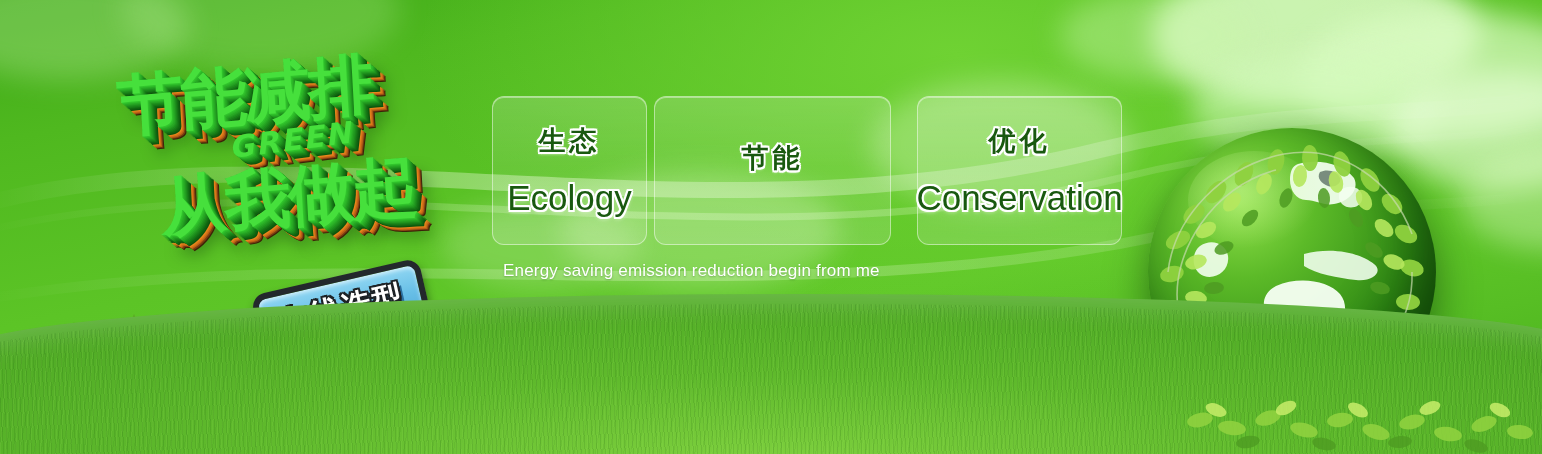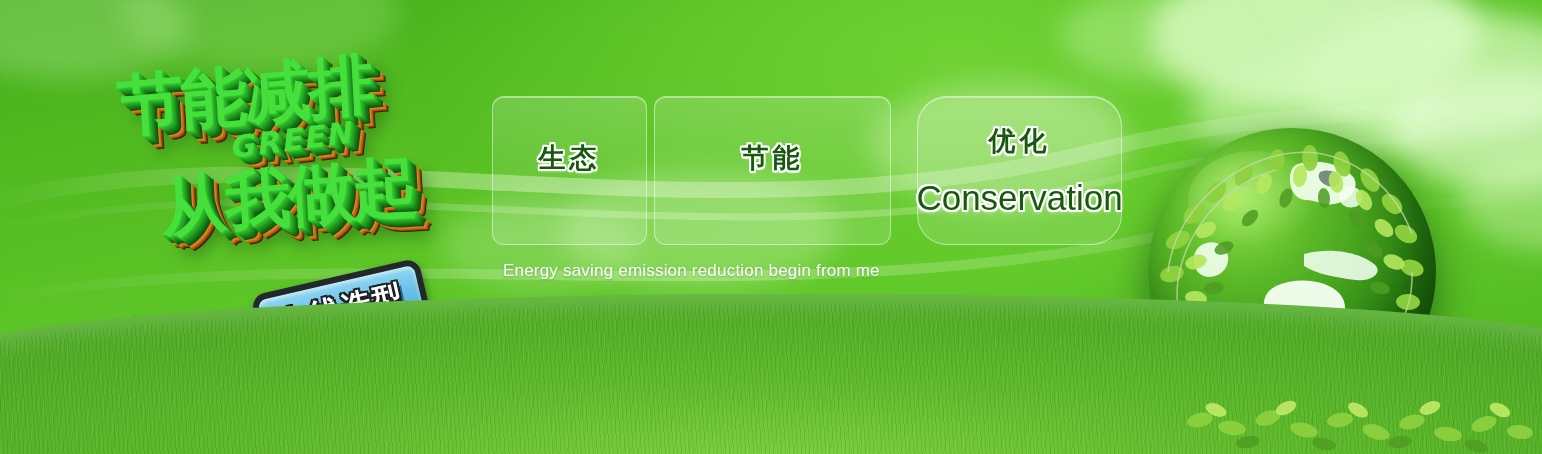--- a/index.html
+++ b/index.html
@@ -215,27 +215,28 @@
       <path d="M30 6 L42 6 L42 52 L48 52 L48 34 L60 34 L60 54 L66 54 L66 42 L77 42 L77 60
                L82 60 L82 82 C82 96 72 104 58 104 L36 104 C24 104 16 96 10 84 L2 66
                L12 58 L24 70 L30 70 Z" fill="#ffffff" stroke="#000000" stroke-width="6" stroke-linejoin="round"></path>
     </svg>
   </div>
 
   <div class="cards">
 
     <div class="card" style="left:0px;width:153px;">
       <div class="card-cn">生态</div>
+      <div class="card-en">Ecology</div>
     </div>
 
     <div class="card" style="left:162px;width:235px;">
       <div class="card-cn">节能</div>
     </div>
 
-    <div class="card" style="left:425px;width:203px;border-radius:30px;">
+    <div class="card" style="left:425px;width:203px;">
       <div class="card-cn">优化</div>
       <div class="card-en">Conservation</div>
     </div>
 
   </div>
 
   <div class="tagline">Energy saving emission reduction begin from me</div>
 
   <div class="globe-wrap">
     <div class="globe">

